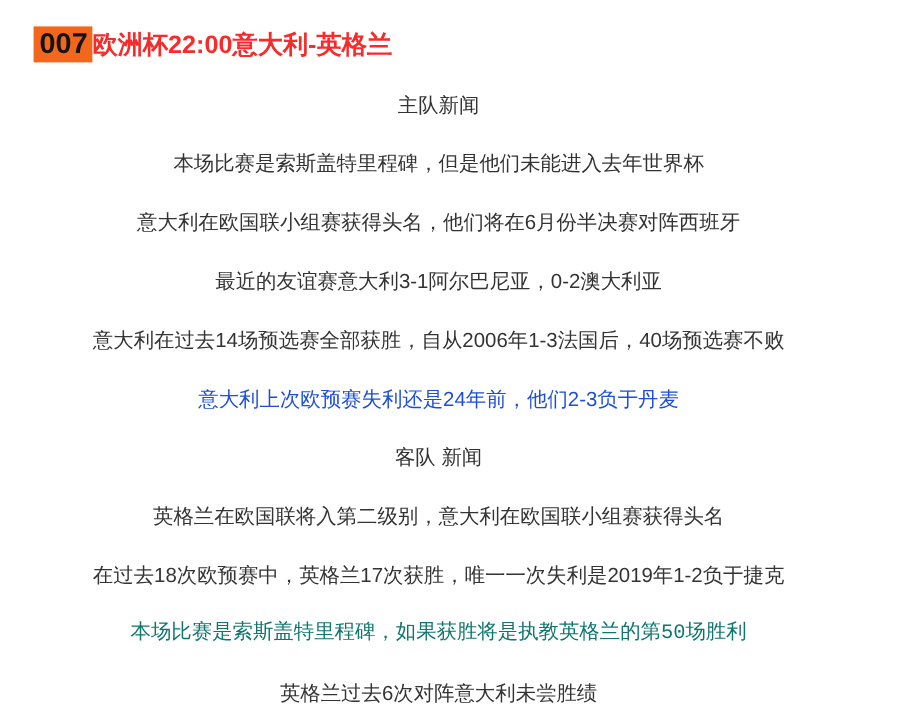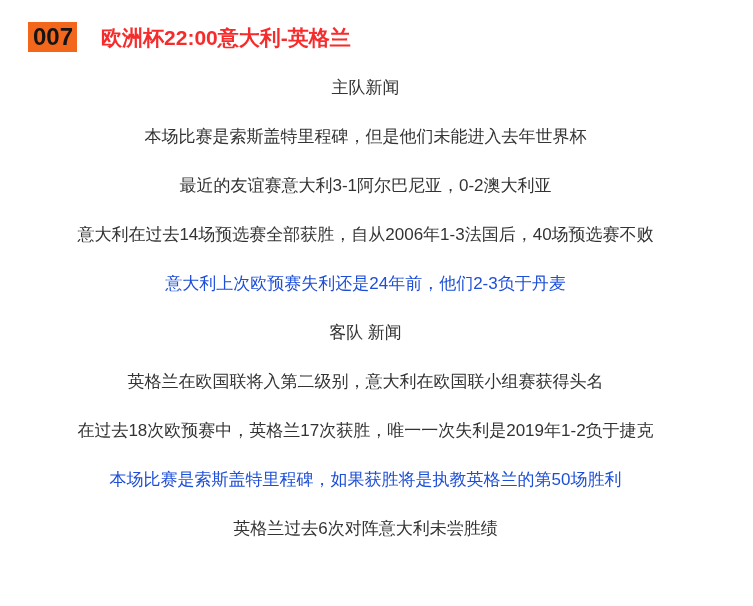--- a/index.html
+++ b/index.html
@@ -30,21 +30,20 @@
     color: #141414;
     padding: 2px 4px 3px 5px;
     line-height: 25px;
   }
   .title {
     display: inline-block;
     font-size: 21px;
     font-weight: bold;
     line-height: 25px;
     letter-spacing: 0px;
-    margin-left: 24px;
   }
   .content {
     position: absolute;
     left: 28px;
     top: 79px;
     right: 20px;
   }
   .content p {
     margin: 0 0 32px 0;
     font-size: 17px;
@@ -60,23 +59,24 @@
 <div class="page" style="background: rgb(255, 255, 255);">
 
   <div class="header">
     <span class="badge" style="background: rgb(243, 103, 29); color: rgb(20, 20, 20);">007</span>
     <span class="title" style="color: rgb(246, 43, 43);">欧洲杯22:00意大利-英格兰</span>
   </div>
 
   <div class="content">
       <p style="color: rgb(51, 51, 51);">主队新闻</p>
       <p style="color: rgb(51, 51, 51);">本场比赛是索斯盖特里程碑，但是他们未能进入去年世界杯</p>
+      <p style="color: rgb(51, 51, 51);">意大利在欧国联小组赛获得头名，他们将在6月份半决赛对阵西班牙</p>
       <p style="color: rgb(51, 51, 51);">最近的友谊赛意大利3-1阿尔巴尼亚，0-2澳大利亚</p>
       <p style="color: rgb(51, 51, 51); margin-top: 13px;">意大利在过去14场预选赛全部获胜，自从2006年1-3法国后，40场预选赛不败</p>
       <p style="color: #1d4ed8;">意大利上次欧预赛失利还是24年前，他们2-3负于丹麦</p>
       <p style="color: rgb(51, 51, 51); margin-top: 32px;">客队 新闻</p>
       <p style="color: rgb(51, 51, 51);">英格兰在欧国联将入第二级别，意大利在欧国联小组赛获得头名</p>
       <p style="color: rgb(51, 51, 51);">在过去18次欧预赛中，英格兰17次获胜，唯一一次失利是2019年1-2负于捷克</p>
-      <p style="color: #1d4ed8;">本场比赛是索斯盖特里程碑，如果获胜将是执教英格兰的第50场胜利</p>
+      <p style="color: #0f766e; font-family: Liberation Mono, monospace;">本场比赛是索斯盖特里程碑，如果获胜将是执教英格兰的第50场胜利</p>
       <p style="color: rgb(51, 51, 51);">英格兰过去6次对阵意大利未尝胜绩</p>
     </div>
 
 </div>
 
 </body></html>

